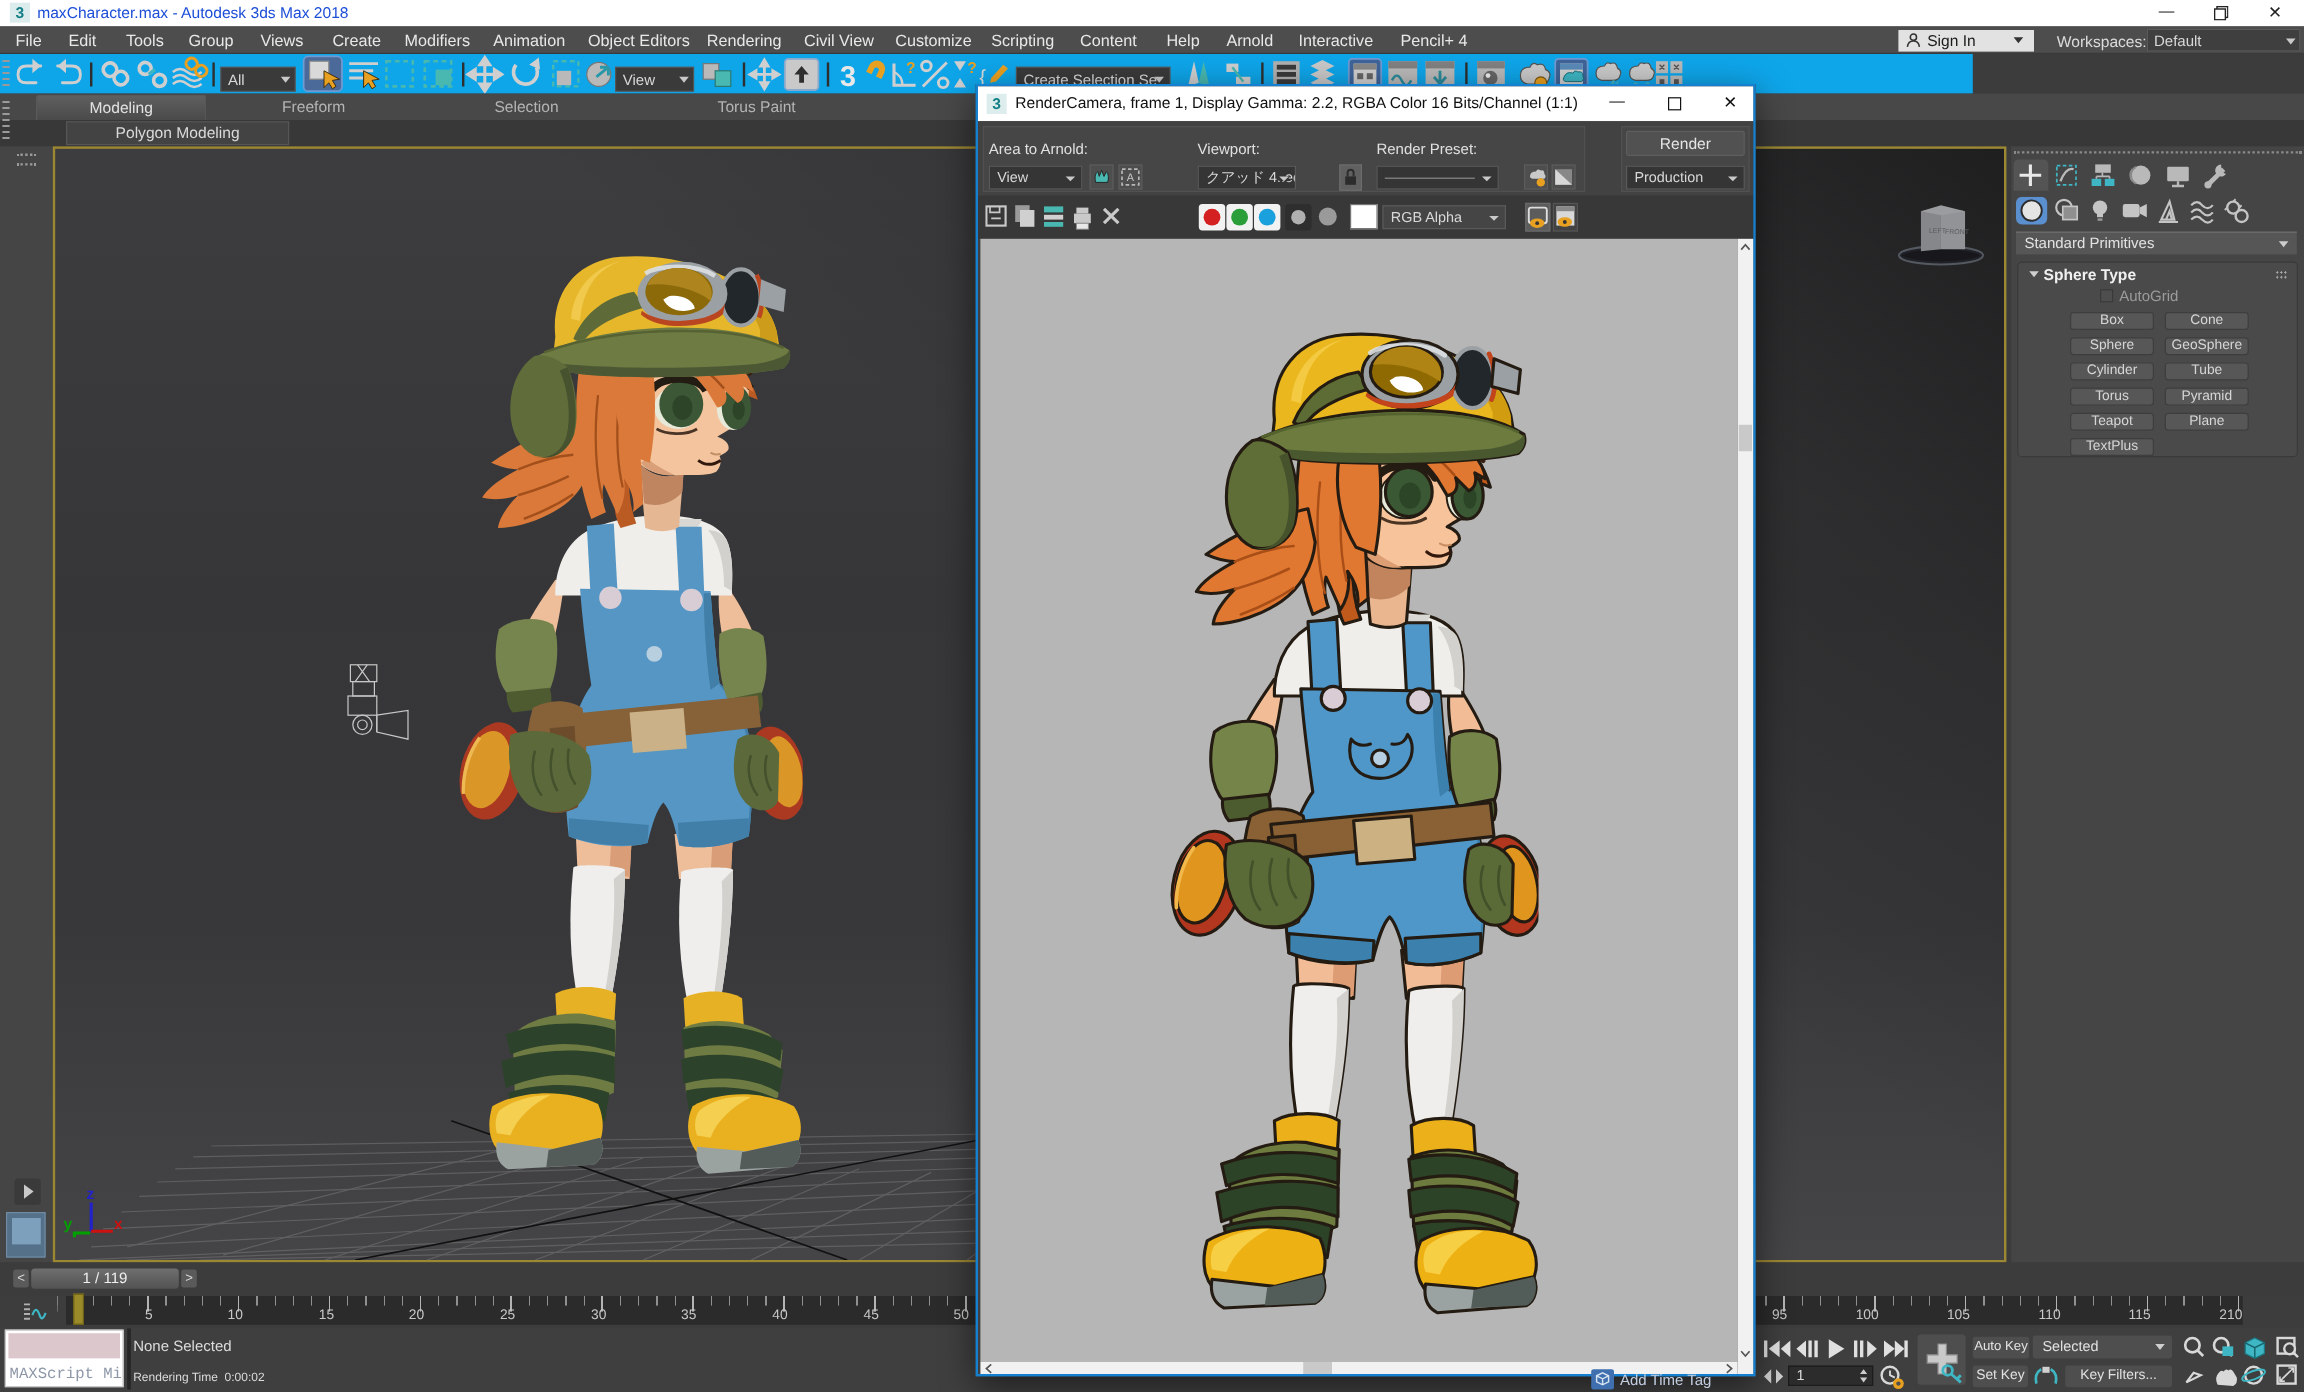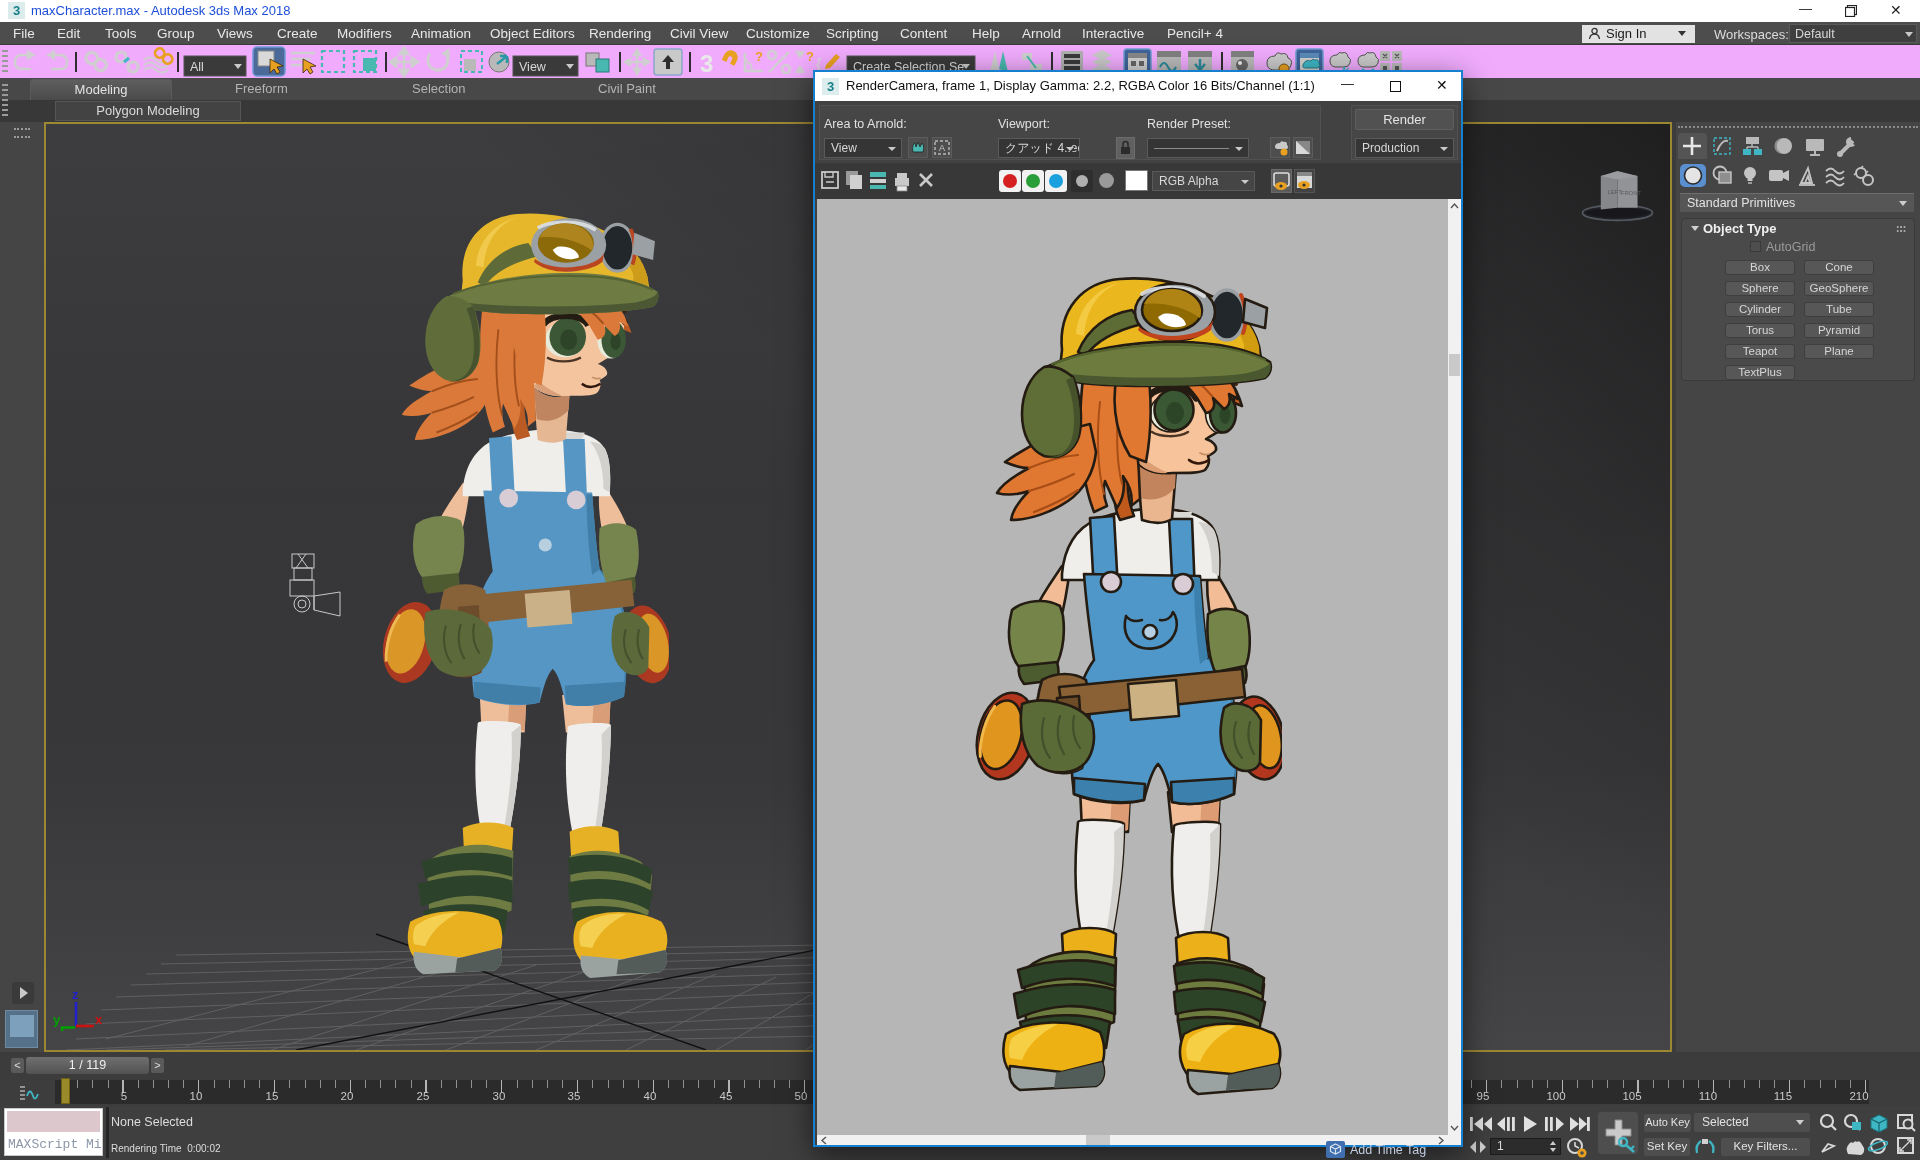--- a/index.html
+++ b/index.html
@@ -5,21 +5,21 @@
   * { margin:0; padding:0; box-sizing:border-box; }
   html,body { width:1920px; height:1160px; overflow:hidden; background:#3c3c3c;
     font-family:"Liberation Sans", sans-serif; }
   #stage { position:absolute; left:0; top:0; width:1920px; height:1160px; overflow:hidden; }
   .abs { position:absolute; }
   .lbl { position:absolute; white-space:nowrap; }
 
   #titlebar { left:0; top:0; width:1920px; height:22px; background:#ffffff; }
   #menubar { left:0; top:22px; width:1920px; height:23px; background:#4d4d4d; border-bottom:1px solid #3a3a3a;}
   .menu { position:absolute; top:4px; font-size:13.5px; color:#e8e8e8; }
-  #toolbar { left:0; top:45px; width:1920px; height:33px; background:#f0abfc; }
+  #toolbar { left:0; top:45px; width:1644px; height:33px; background:#0ea5e9; }
   #ribbonrow { left:0; top:78px; width:1920px; height:22px; background:#484848; }
   #modtab { position:absolute; left:30px; top:1px; width:142px; height:21px;
      background:linear-gradient(#5f5f5f,#4a4a4a); border:1px solid #5a5a5a; border-bottom:none;
      border-radius:3px 3px 0 0; color:#e2e2e2; font-size:13px; text-align:center; line-height:20px;}
   .ribtab { position:absolute; top:3px; font-size:13px; color:#b4b4b4; }
   #polyrow { left:0; top:100px; width:1920px; height:22px; background:#383838; }
   #polybox { position:absolute; left:55px; top:1px; width:186px; height:20px; background:#434343;
      border:1px solid #565656; color:#dadada; font-size:13px; text-align:center; line-height:18px; }
   #leftstrip { left:0; top:122px; width:44px; height:930px; background:#454545; }
   #viewport { left:44px; top:122px; width:1628px; height:930px; border:2px solid #9c8733;
@@ -376,21 +376,21 @@
       <path d="M1383,9 l4,4 m0,-4 l-4,4 M1395,9 l4,4 m0,-4 l-4,4" stroke="#555" stroke-width="1.2"></path>
       <rect x="1383" y="21" width="4" height="4" fill="#555"></rect>
         <rect x="1395" y="21" width="4" height="4" fill="#555"></rect>
     </svg>
   </div>
 
   <div id="ribbonrow" class="abs">
     <div id="modtab">Modeling</div>
     <div class="ribtab" style="left:235px">Freeform</div>
     <div class="ribtab" style="left:412px">Selection</div>
-    <div class="ribtab" style="left:598px">Civil Paint</div>
+    <div class="ribtab" style="left:598px">Torus Paint</div>
     <div class="ribtab" style="left:815px">Populate</div>
     <div class="abs" style="left:975px;top:4px;width:26px;height:14px;background:#2e2e2e;border-radius:7px"></div>
     <div class="abs" style="left:982px;top:8px;width:12px;height:6px;background:#d8d8d8;border-radius:3px"></div>
     <div class="abs" style="left:1006px;top:9px;width:0;height:0;border-left:3.5px solid transparent;border-right:3.5px solid transparent;border-top:4.5px solid #c9c9c9"></div>
   </div>
   <div id="polyrow" class="abs">
     <div id="polybox">Polygon Modeling</div>
   </div>
 
   <div id="leftstrip" class="abs">
@@ -533,21 +533,21 @@
         <circle cx="9" cy="9" r="5" fill="none" stroke="#c4c4c4" stroke-width="2"></circle>
           <circle cx="16" cy="16" r="5" fill="none" stroke="#c4c4c4" stroke-width="2"></circle>
         <path d="M9,4 l2,-2 M14,9 l2,-2 M4,9 l-2,2" stroke="#c4c4c4" stroke-width="1.6"></path>
       </g>
     </svg>
     <div class="abs" style="left:4px;top:71px;width:234px;height:19px;background:#565656;border-top:1px solid #6e6e6e;color:#e2e2e2;font-size:12.5px;line-height:18px;padding-left:7px">Standard Primitives
       <div class="abs" style="right:7px;top:7px;width:0;height:0;border-left:4.5px solid transparent;border-right:4.5px solid transparent;border-top:5px solid #cdcdcd"></div>
     </div>
     <div class="rollout" style="top:96px;height:163px">
       <div class="rollarrow"></div>
-        <div class="rollhead">Object Type</div>
+        <div class="rollhead">Sphere Type</div>
       <div class="abs" style="right:8px;top:6px;width:10px;height:8px;background:radial-gradient(circle 1px, #aaa 1px, transparent 1px); background-size:3.4px 4px"></div>
       <div class="abs" style="left:68px;top:22px;width:11px;height:11px;background:#4e4e4e;border:1px solid #3a3a3a"></div>
       <div class="lbl" style="left:84px;top:21px;font-size:12.5px;color:#9b9b9b">AutoGrid</div>
       <div class="pbtn" style="left:43px;top:41px">Box</div>
         <div class="pbtn" style="left:122px;top:41px">Cone</div>
       <div class="pbtn" style="left:43px;top:62px">Sphere</div>
         <div class="pbtn" style="left:122px;top:62px">GeoSphere</div>
       <div class="pbtn" style="left:43px;top:83px">Cylinder</div>
         <div class="pbtn" style="left:122px;top:83px">Tube</div>
       <div class="pbtn" style="left:43px;top:104px">Torus</div>

